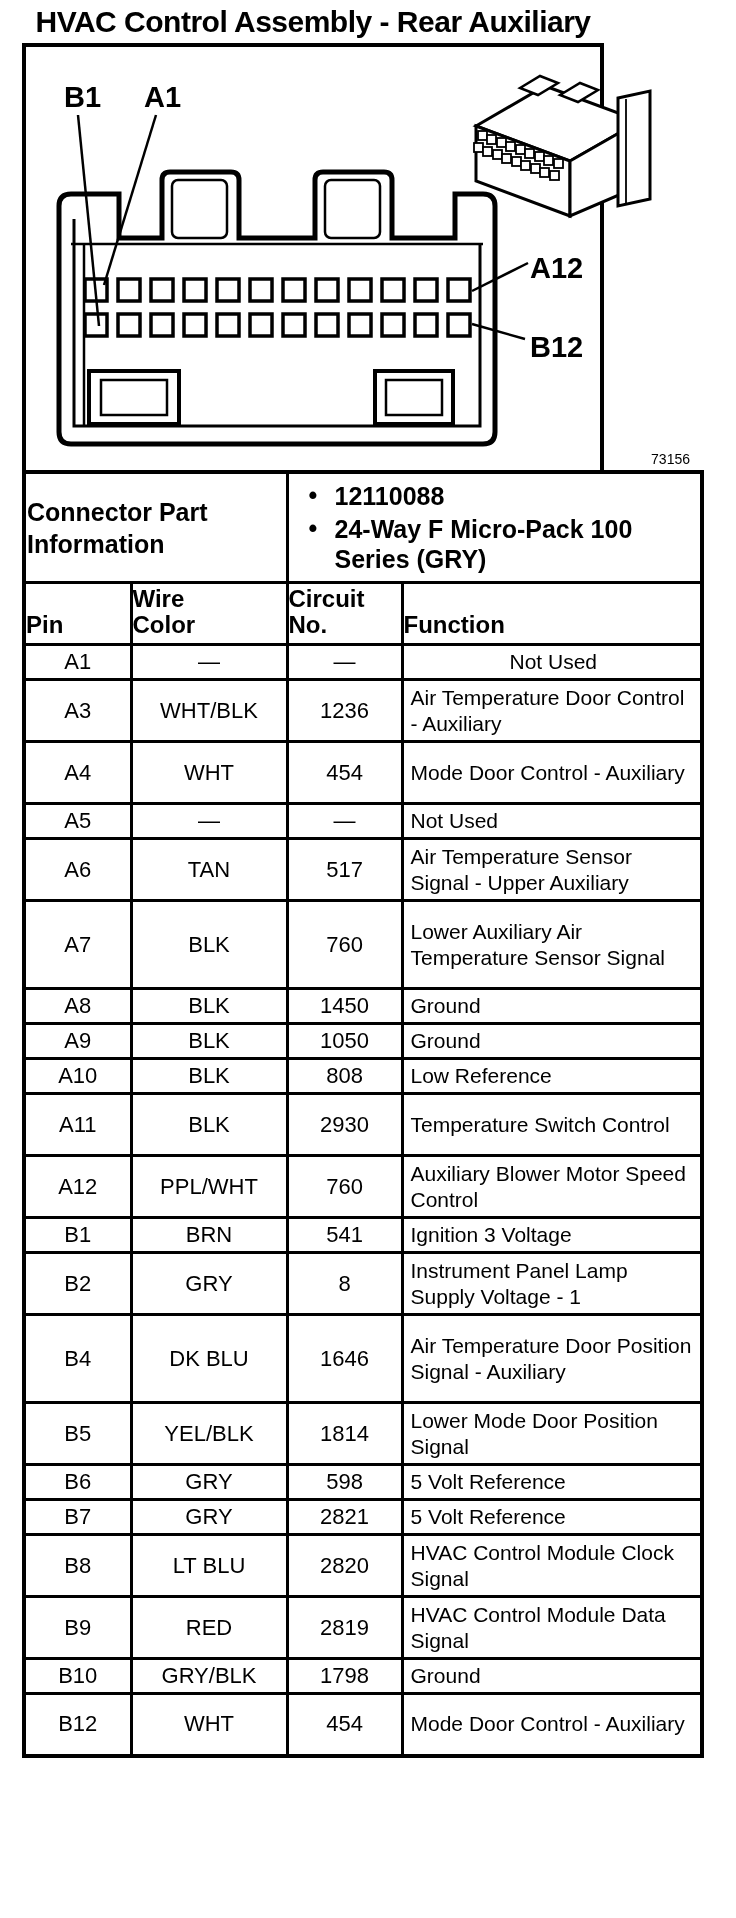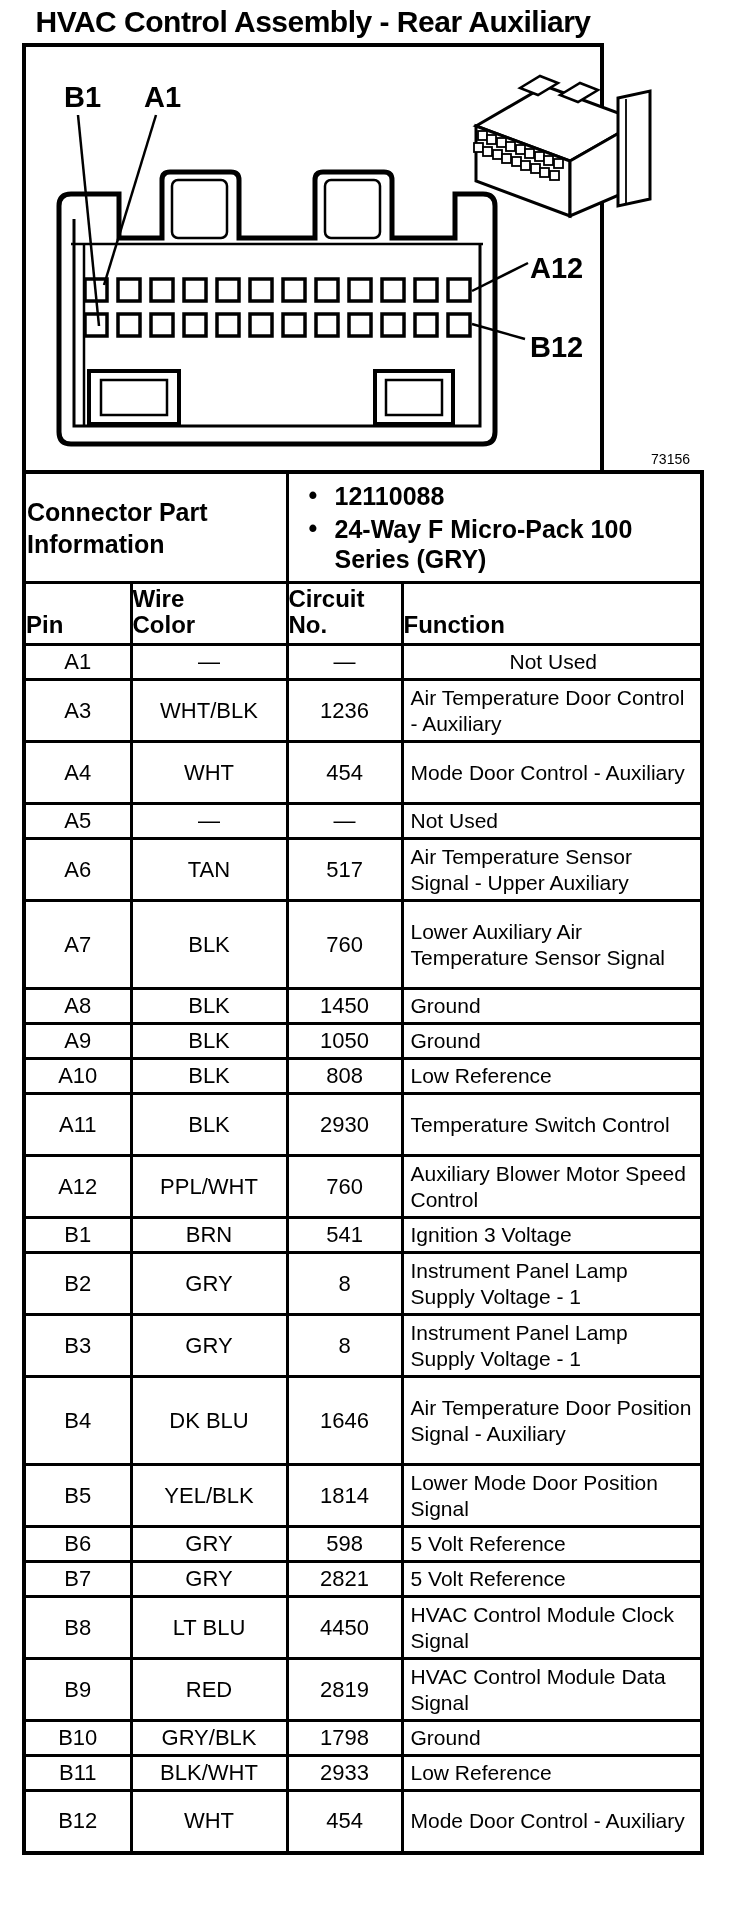--- a/index.html
+++ b/index.html
@@ -226,26 +226,20 @@
           <td class="wire">BRN</td>
           <td class="circ">541</td>
           <td class="fn">Ignition 3 Voltage</td>
         </tr>
       <tr class="rh2">
           <td class="pin">B2</td>
           <td class="wire">GRY</td>
           <td class="circ">8</td>
           <td class="fn">Instrument Panel Lamp Supply Voltage - 1</td>
         </tr>
-      <tr class="rh2">
-          <td class="pin">B3</td>
-          <td class="wire">GRY</td>
-          <td class="circ">8</td>
-          <td class="fn">Instrument Panel Lamp Supply Voltage - 1</td>
-        </tr>
       <tr class="rh3">
           <td class="pin">B4</td>
           <td class="wire">DK BLU</td>
           <td class="circ">1646</td>
           <td class="fn">Air Temperature Door Position Signal - Auxiliary</td>
         </tr>
       <tr class="rh2">
           <td class="pin">B5</td>
           <td class="wire">YEL/BLK</td>
           <td class="circ">1814</td>
@@ -259,41 +253,35 @@
         </tr>
       <tr class="rh1">
           <td class="pin">B7</td>
           <td class="wire">GRY</td>
           <td class="circ">2821</td>
           <td class="fn">5 Volt Reference</td>
         </tr>
       <tr class="rh2">
           <td class="pin">B8</td>
           <td class="wire">LT BLU</td>
-          <td class="circ">4450</td>
+          <td class="circ">2820</td>
           <td class="fn">HVAC Control Module Clock Signal</td>
         </tr>
       <tr class="rh2">
           <td class="pin">B9</td>
           <td class="wire">RED</td>
           <td class="circ">2819</td>
           <td class="fn">HVAC Control Module Data Signal</td>
         </tr>
       <tr class="rh1">
           <td class="pin">B10</td>
           <td class="wire">GRY/BLK</td>
           <td class="circ">1798</td>
           <td class="fn">Ground</td>
         </tr>
-      <tr class="rh1">
-          <td class="pin">B11</td>
-          <td class="wire">BLK/WHT</td>
-          <td class="circ">2933</td>
-          <td class="fn">Low Reference</td>
-        </tr>
       <tr class="rh2">
           <td class="pin">B12</td>
           <td class="wire">WHT</td>
           <td class="circ">454</td>
           <td class="fn">Mode Door Control - Auxiliary</td>
         </tr>
     </tbody>
   </table>
 </div>
 

